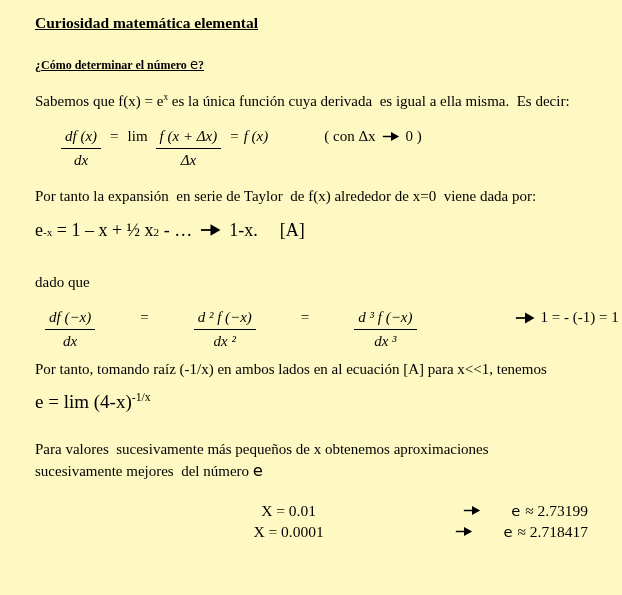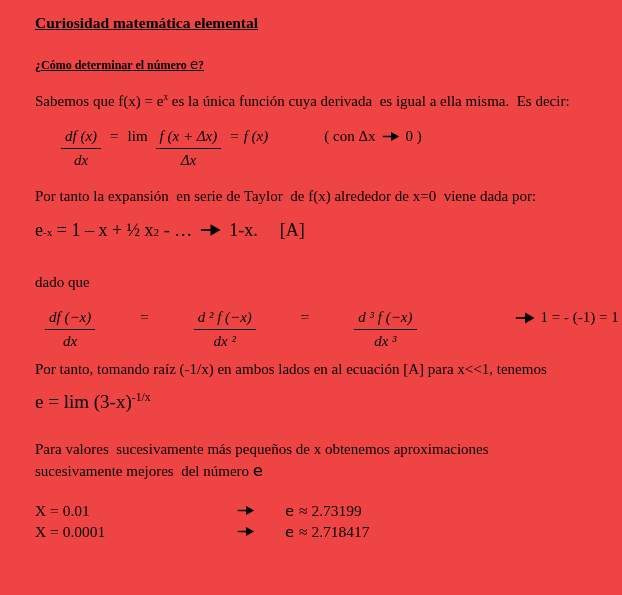--- a/index.html
+++ b/index.html
@@ -1,21 +1,21 @@
 <!DOCTYPE html>
 <html><head>
 <meta charset="utf-8">
 <style>
   html, body { margin: 0; padding: 0; background: #ffffff; }
   .page {
     position: relative;
     width: 622px;
     height: 595px;
     box-sizing: border-box;
-    background: #ef4444;
+    background: #fef9c3;
     padding: 13px 18px 0 35px;
     font-family: "Liberation Serif", "DejaVu Serif", serif;
     color: #000000;
     overflow: hidden;
   }
   h1, h2, p { margin: 0; padding: 0; font-weight: normal; }
 
   .title {
     font-size: 15.5px;
     line-height: 20px;
@@ -96,21 +96,21 @@
     line-height: 26px;
     white-space: pre;
   }
 
   
   .arrow { vertical-align: -1px; margin: 0 6px; }
   .eq-a .arrow { align-self: center; margin: 0 8px; }
 
   
   .approx-table { margin-top: 18px; font-size: 15.5px; }
-  .t-row { display: flex; align-items: center; line-height: 21px; white-space: pre; }
+  .t-row { display: flex; align-items: center; line-height: 21px; white-space: pre; justify-content: flex-end; }
   .t-x { width: 196px; }
   .t-arrow { width: 54px; }
   .t-approx { margin-left: 5px; }
   .t-extra { margin-left: 16px; }
 </style>
 </head>
 <body>
 
 <div class="page">
 
@@ -164,21 +164,21 @@
       <span class="den math">dx ³</span>
     </span>
     <span class="f-result"><svg class="arrow" width="20" height="14" viewBox="0 0 22 14">
           <line x1="1" y1="7" x2="13" y2="7" stroke="#000" stroke-width="1.9"></line>
           <polygon points="11,1 21.5,7 11,13" fill="#000"></polygon>
         </svg><span>1 = - (-1) = 1 = …etc.</span></span>
   </div>
 
   <p class="body-text para-raiz">Por tanto, tomando raíz (-1/x) en ambos lados en al ecuación [A] para x&lt;&lt;1, tenemos</p>
 
-  <div class="eq-e"><span>e = lim (3-x)</span><sup>-1/x</sup></div>
+  <div class="eq-e"><span>e = lim (4-x)</span><sup>-1/x</sup></div>
 
   <p class="body-text para-valores"><span>Para valores  sucesivamente más pequeños de x obtenemos aproximaciones</span><br><span>sucesivamente mejores  del número </span><span class="e-char">e</span></p>
 
   <div class="approx-table">
 
     <div class="t-row">
       <span class="t-x">X = 0.01</span>
       <span class="t-arrow"><svg class="arrow" width="18" height="13" viewBox="0 0 22 14">
             <line x1="1" y1="7" x2="13" y2="7" stroke="#000" stroke-width="1.8"></line>
             <polygon points="11,1.5 21,7 11,12.5" fill="#000"></polygon>

